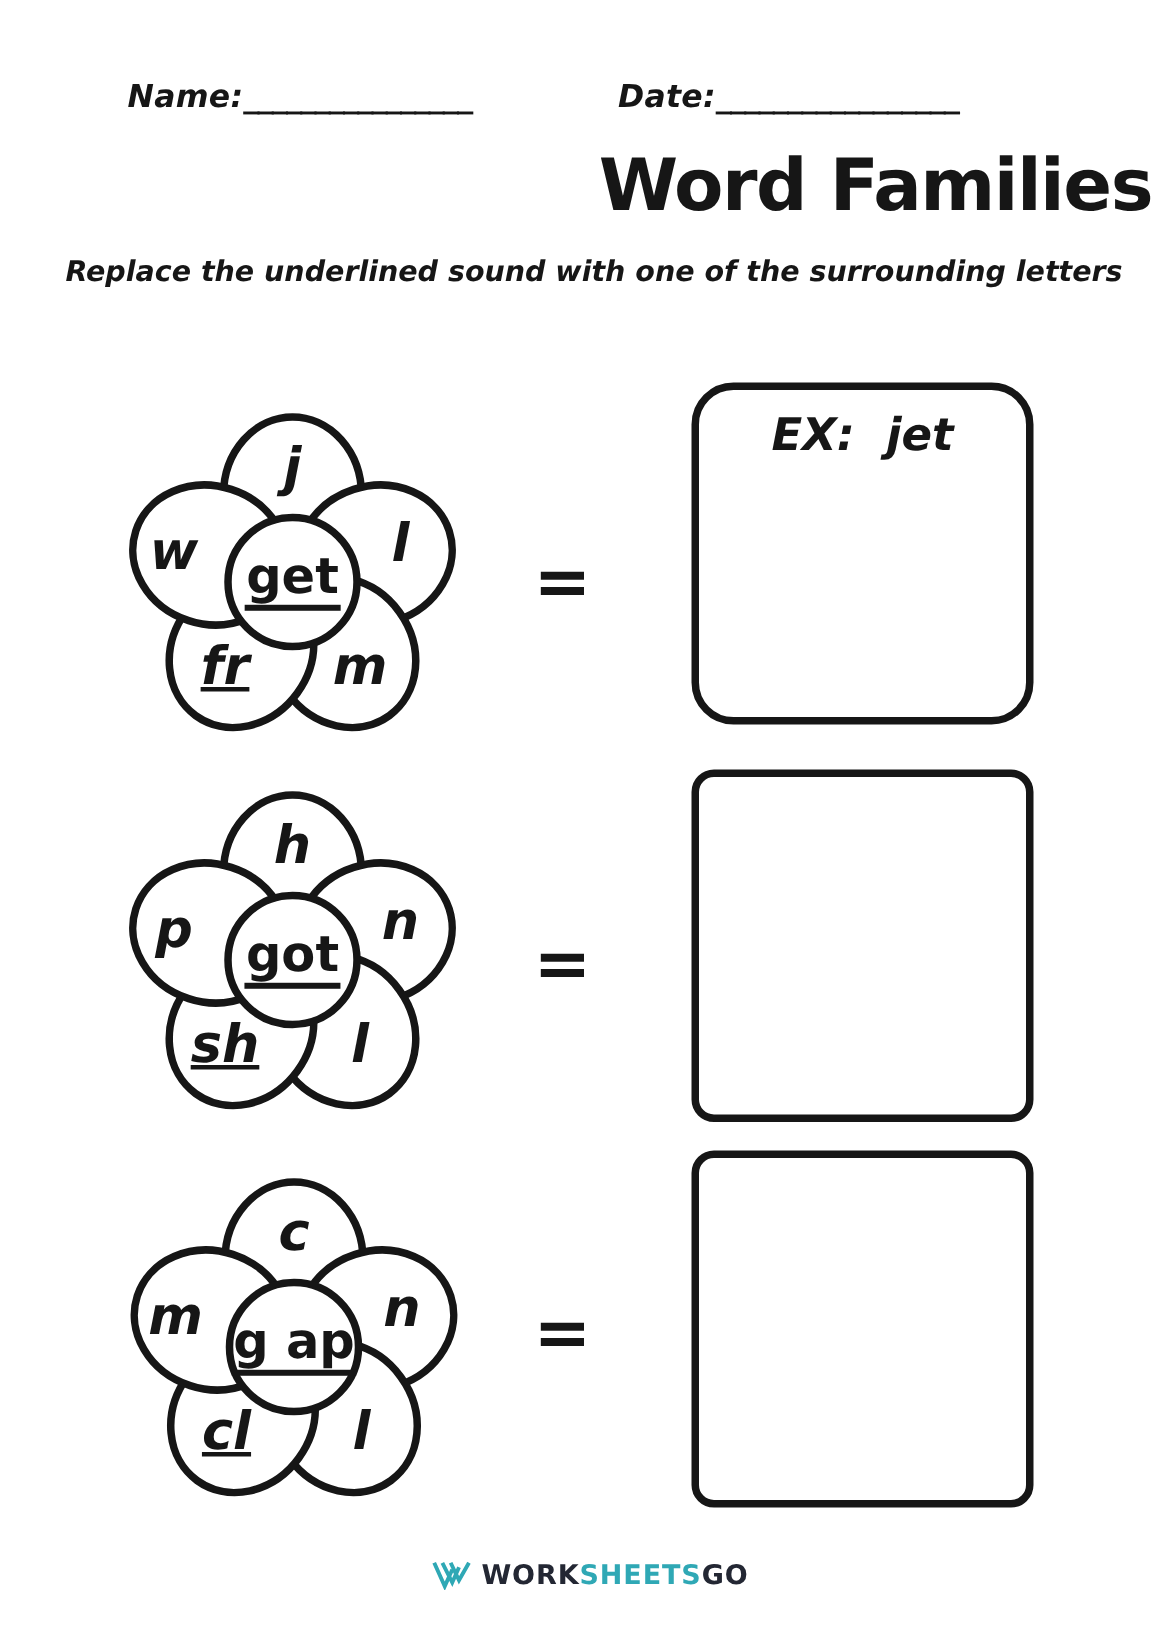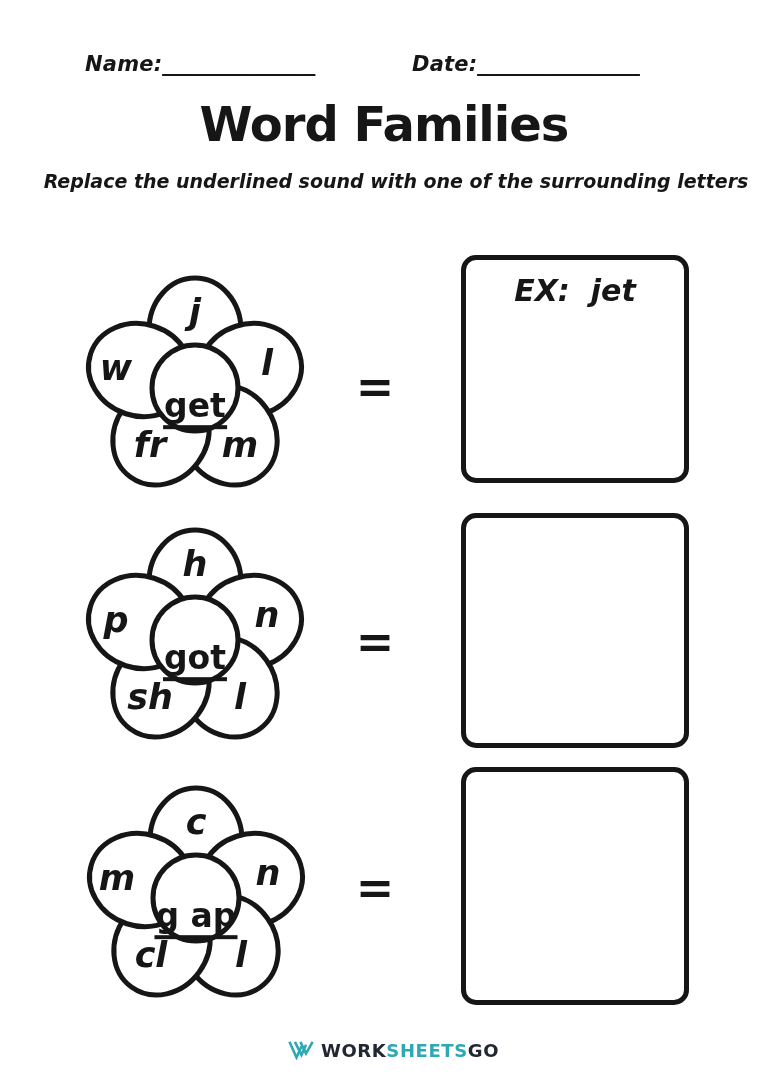--- a/index.html
+++ b/index.html
@@ -27,21 +27,21 @@
     letter-spacing: 0.2px;
     white-space: pre;
   }
   .fill-field .line { letter-spacing: -1px; }
 
   .page-title {
     position: absolute;
     top: 96px;
     left: 0;
     width: 100%;
-    text-align: center;
+    text-align: right;
     font-size: 48px;
     font-weight: 800;
     letter-spacing: -1px;
   }
 
   .instructions {
     position: absolute;
     top: 166px;
     left: 12px;
     width: 100%;
@@ -63,33 +63,32 @@
     position: absolute;
     transform: translate(-50%, -50%);
     font-size: 35px;
     font-weight: 800;
     font-style: italic;
     white-space: pre;
   }
   .pl-top    { left: 116px; top: 44px;  }
   .pl-left   { left: 37px;  top: 100px; }
   .pl-right  { left: 188px; top: 95px;  }
-  .pl-bl     { left: 71px;  top: 177px; }
+  .pl-bl     { left: 71px;  top: 177px; text-decoration: underline; }
   .pl-br     { left: 161px; top: 177px; }
   .center-word {
     position: absolute;
     left: 116px; top: 119px;
     transform: translate(-50%, -50%);
     font-size: 33px;
     font-weight: 800;
     line-height: 1.05;
     border-bottom: 4px solid #161616;
     padding: 0 1px 1px 1px;
     white-space: pre;
-    margin-top: 22px;
   }
   .f1 { left: 79px; top: 268px; }
   .f2 { left: 79px; top: 520px; }
   .f3 { left: 80px; top: 778px; }
 
   
   .equals {
     position: absolute;
     left: 345px;
     width: 60px;
@@ -105,21 +104,21 @@
 
   
   .answer-box {
     position: absolute;
     left: 461px;
     width: 228px;
     border: 5px solid #161616;
     border-radius: 15px;
     background: #ffffff;
   }
-  .b1 { top: 255px; height: 228px; }
+  .b1 { top: 255px; height: 228px; border-radius: 28px; }
   .b2 { top: 513px; height: 235px; }
   .b3 { top: 767px; height: 238px; }
   .box-label {
     display: block;
     margin-top: 13px;
     text-align: center;
     font-size: 30px;
     font-weight: 800;
     font-style: italic;
     white-space: pre;

